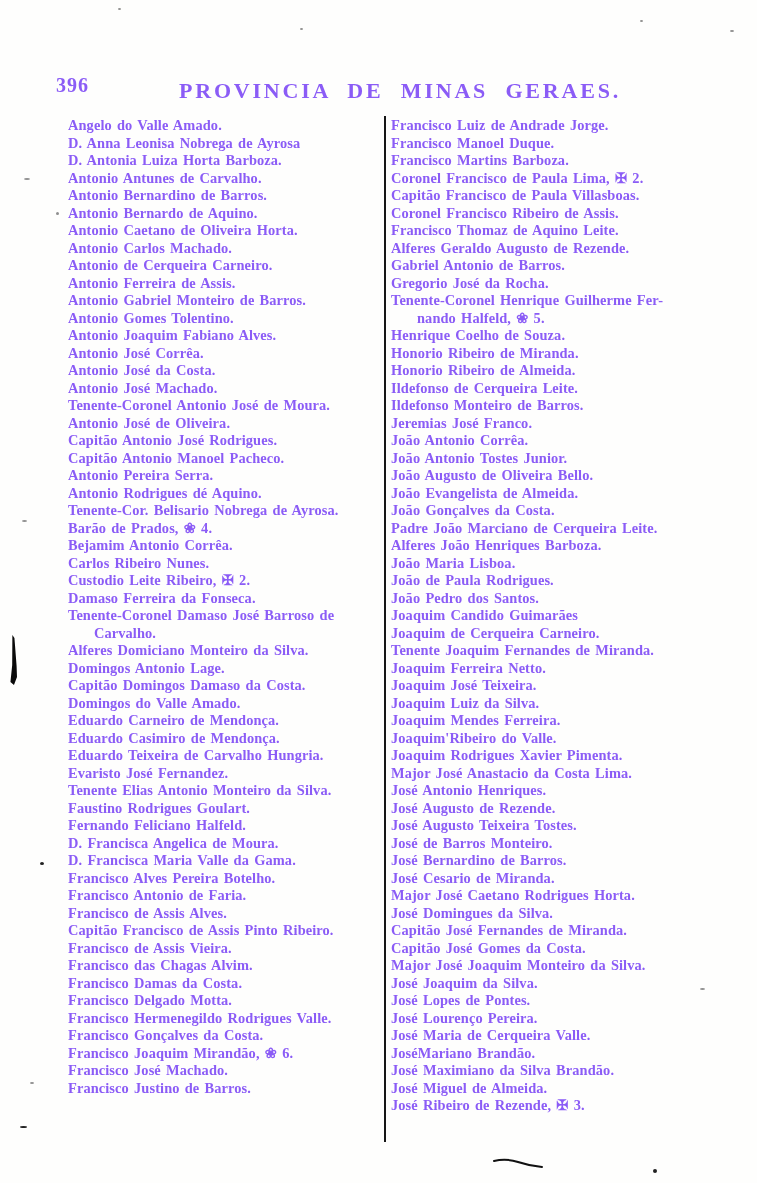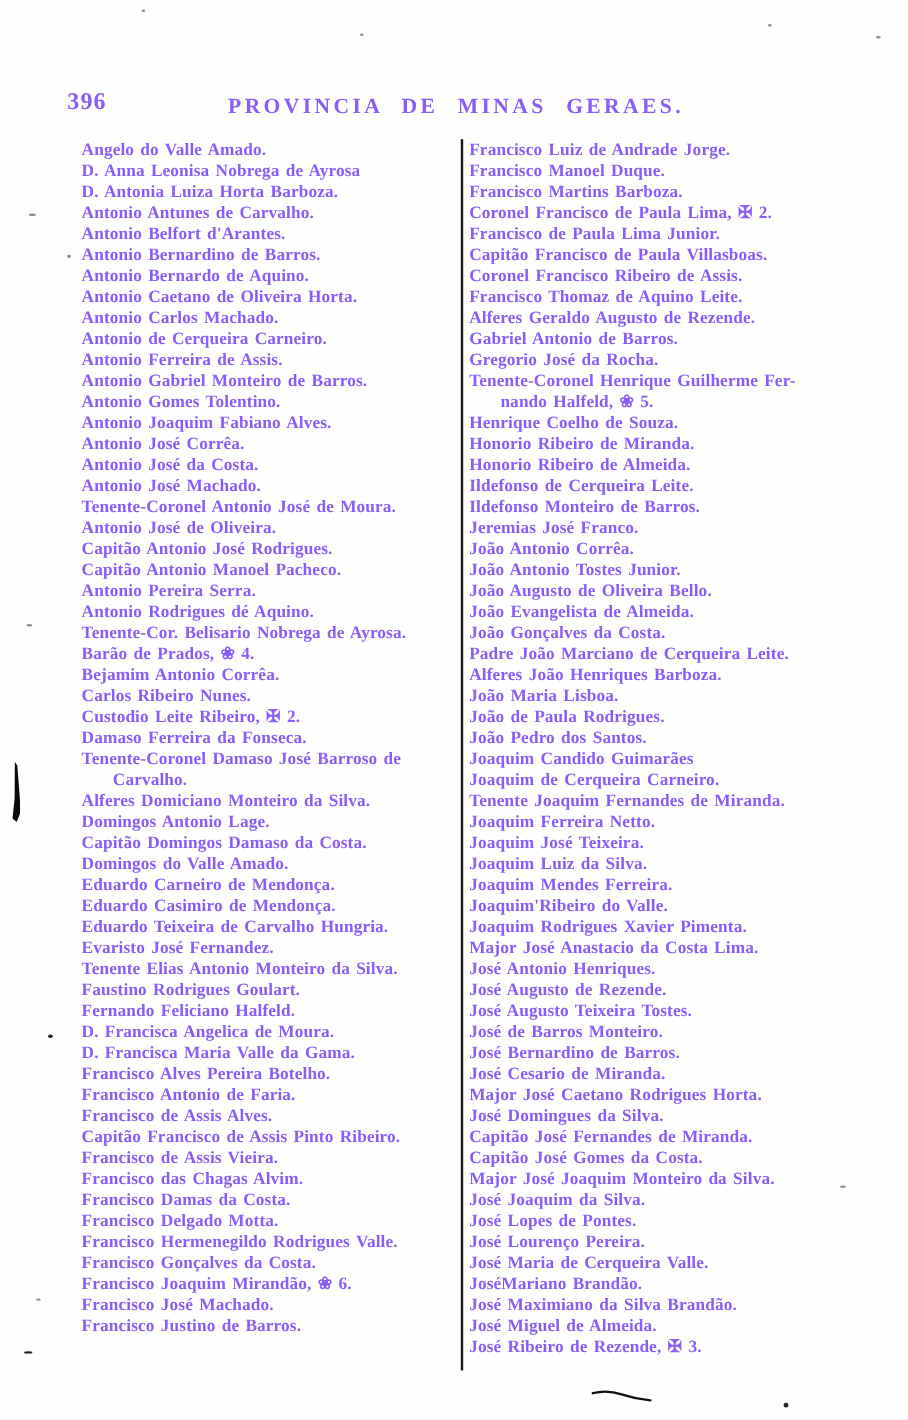--- a/index.html
+++ b/index.html
@@ -9,23 +9,23 @@
     background:#fefefd;
     overflow:hidden;
     font-family:Liberation Serif, serif;
     color:#8b5cf6;
   }
   .page-number{
     position:absolute;left:56px;top:74px;
     font-size:20px;font-weight:bold;letter-spacing:1px;
   }
   .header-title{
-    position:absolute;left:380px;top:78px;
+    position:absolute;left:400px;top:78px;
     transform:translateX(-50%);
-    font-size:18px;font-weight:bold;
+    font-size:22px;font-weight:bold;
     letter-spacing:2.8px;word-spacing:9px;
     white-space:nowrap;
   }
   .col{position:absolute;top:117px;}
   .col-left{left:68px;width:316px;}
   .col-right{left:391px;width:362px;}
   .divider{
     position:absolute;left:384px;top:116px;
     width:2px;height:1026px;background:#161616;
   }
@@ -64,23 +64,20 @@
       <div class="line">
         <span>D. Anna Leonisa Nobrega de Ayrosa</span>
       </div>
       <div class="line">
         <span>D. Antonia Luiza Horta Barboza.</span>
       </div>
       <div class="line">
         <span>Antonio Antunes de Carvalho.</span>
       </div>
       <div class="line">
-        <span>Antonio Belfort d'Arantes.</span>
-      </div>
-      <div class="line">
         <span>Antonio Bernardino de Barros.</span>
       </div>
       <div class="line">
         <span>Antonio Bernardo de Aquino.</span>
       </div>
       <div class="line">
         <span>Antonio Caetano de Oliveira Horta.</span>
       </div>
       <div class="line">
         <span>Antonio Carlos Machado.</span>
@@ -237,23 +234,20 @@
         <span>Francisco Luiz de Andrade Jorge.</span>
       </div>
       <div class="line">
         <span>Francisco Manoel Duque.</span>
       </div>
       <div class="line">
         <span>Francisco Martins Barboza.</span>
       </div>
       <div class="line">
         <span>Coronel Francisco de Paula Lima, ✠ 2.</span>
-      </div>
-      <div class="line">
-        <span>Francisco de Paula Lima Junior.</span>
       </div>
       <div class="line">
         <span>Capitão Francisco de Paula Villasboas.</span>
       </div>
       <div class="line">
         <span>Coronel Francisco Ribeiro de Assis.</span>
       </div>
       <div class="line">
         <span>Francisco Thomaz de Aquino Leite.</span>
       </div>

